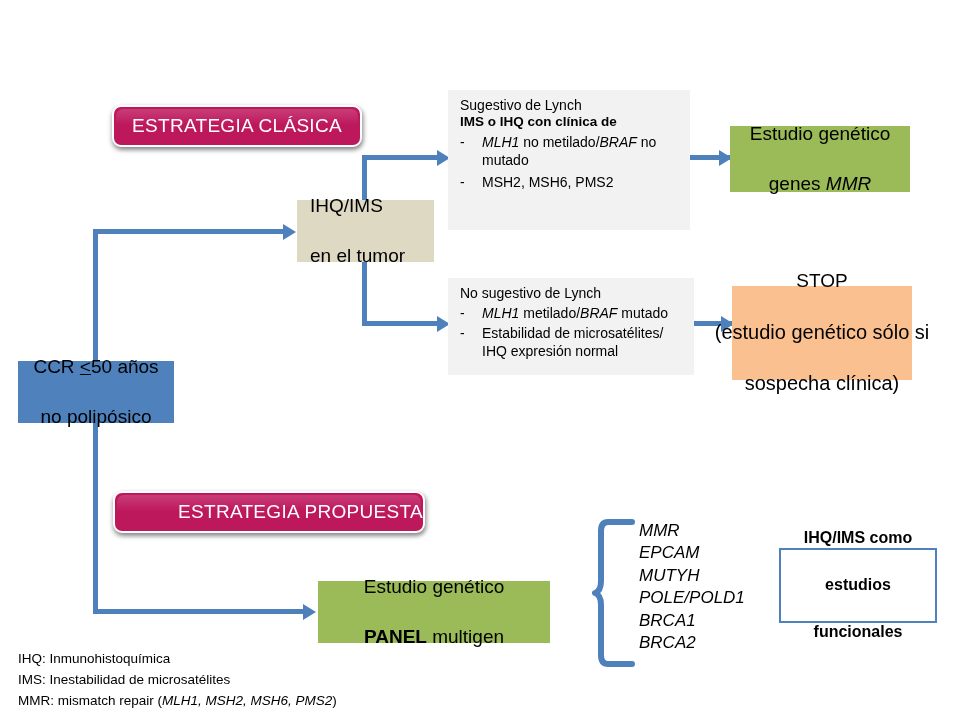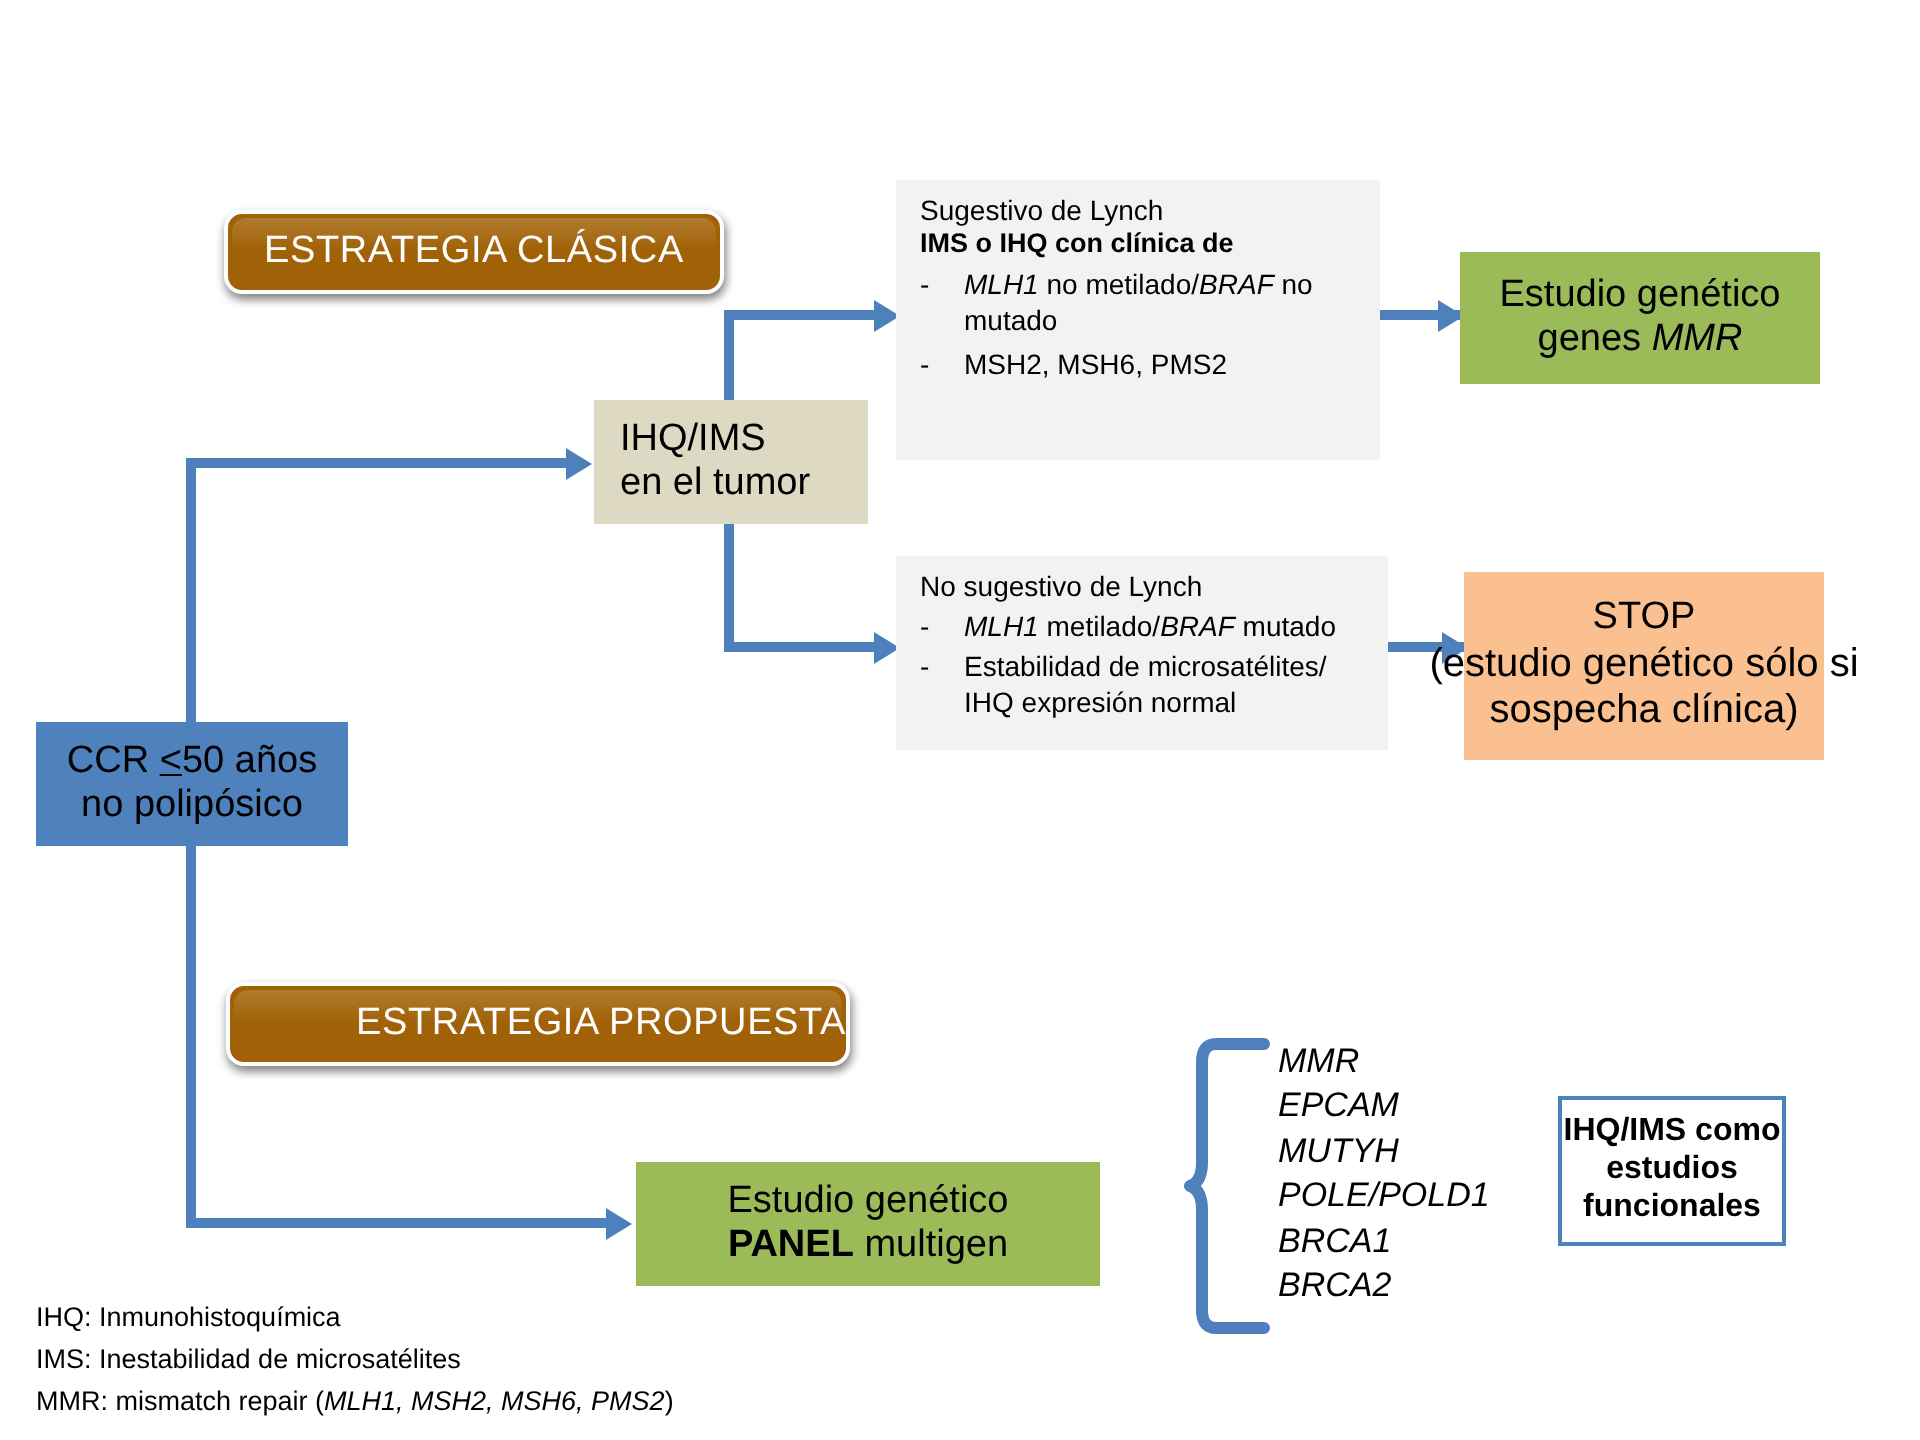--- a/index.html
+++ b/index.html
@@ -19,29 +19,30 @@
   }
   .box {
     position: absolute;
     box-sizing: border-box;
     display: flex;
     flex-direction: column;
     align-items: center;
     justify-content: center;
     color: #000000;
     line-height: 1.18;
+    gap: 28px;
   }
   
   .banner {
     position: absolute;
     box-sizing: border-box;
     display: flex;
     align-items: center;
     justify-content: center;
-    background: #a16207;
+    background: #be185d;
     color: #FFFFFF;
     border-radius: 9px;
     border: 2px solid #FFFFFF;
     box-shadow: 0 3px 5px rgba(0,0,0,0.35), 2px 2px 4px rgba(0,0,0,0.22);
     letter-spacing: 0.3px;
   }
   .banner .inner-gloss {
     position: absolute;
     left: 2px; right: 2px; top: 2px;
     height: 42%;
@@ -245,21 +246,21 @@
 
   <div class="gene-list" style="left:639px; top:520px;">
     <span class="t-line">MMR</span>
     <span class="t-line">EPCAM</span>
     <span class="t-line">MUTYH</span>
     <span class="t-line">POLE/POLD1</span>
     <span class="t-line">BRCA1</span>
     <span class="t-line">BRCA2</span>
   </div>
 
-  <div class="box box-outline-blue" style="left:779px; top:548px; width:114px; height:75px;">
+  <div class="box box-outline-blue" style="left:779px; top:548px; width:158px; height:75px;">
     <span class="t-line fs16 bold">IHQ/IMS como</span>
     <span class="t-line fs16 bold">estudios</span>
     <span class="t-line fs16 bold">funcionales</span>
   </div>
 
   <div class="legend" style="left:18px; top:649px;">
     <span class="t-line">IHQ: Inmunohistoquímica</span>
     <span class="t-line">IMS: Inestabilidad de microsatélites</span>
     <span class="t-line"><span>MMR: mismatch repair  (</span><span class="ital">MLH1, MSH2, MSH6, PMS2</span><span>)</span></span>
   </div>

